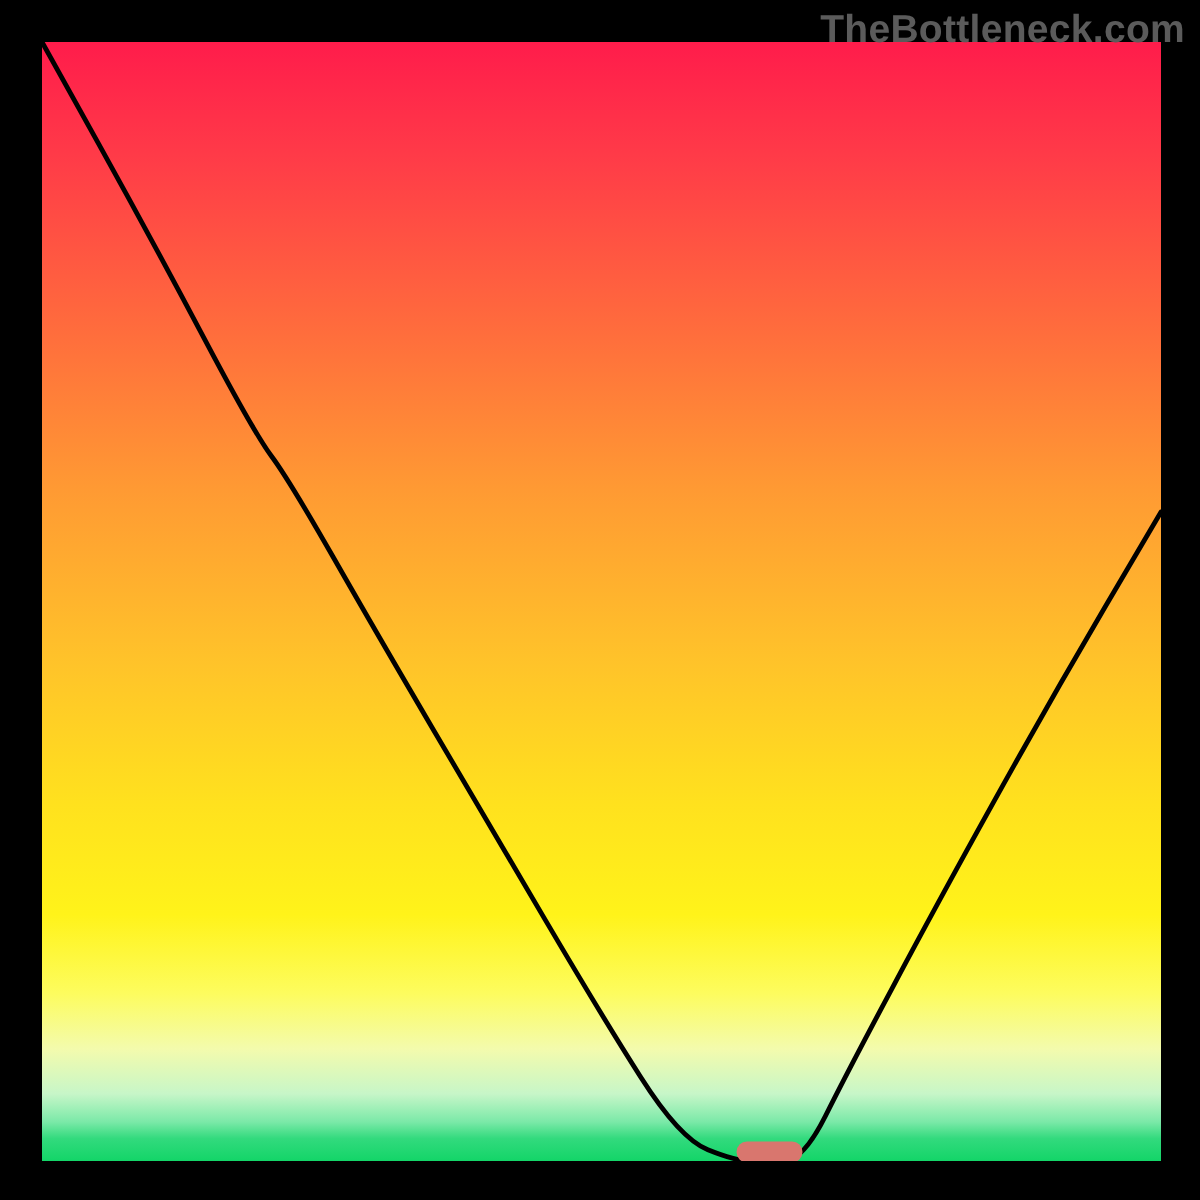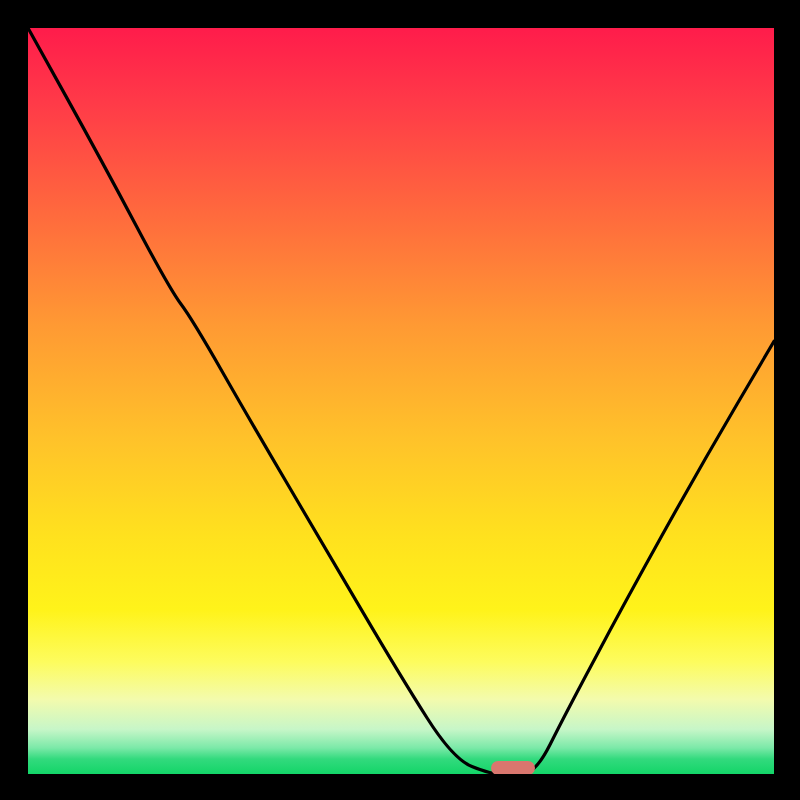--- a/index.html
+++ b/index.html
@@ -67,20 +67,21 @@
     height: 14px;
     border-radius: 7px;
     background: #d9766e;
     z-index: 5;
   }
 </style>
 </head>
 <body>
 
 <div class="frame">
+  <div class="watermark">TheBottleneck.com</div>
 
   <div class="plot">
     <div class="gradient"></div>
     <svg class="curve" viewBox="0 0 746 746" preserveAspectRatio="none">
       <path id="curve-path" fill="none" stroke="#000" stroke-width="3.2" stroke-linecap="round" stroke-linejoin="round" d="M 0.0 0.0 Q 0.0 0.0 37.3 67.1 Q 74.6 134.3 108.2 197.7 Q 141.7 261.1 152.9 276.0 Q 164.1 290.9 194.0 343.2 Q 223.8 395.4 261.1 458.8 Q 298.4 522.2 335.7 585.6 Q 373.0 649.0 399.1 690.0 Q 425.2 731.1 443.9 738.5 Q 462.5 746.0 471.8 746.0 Q 481.2 746.0 494.2 746.0 Q 507.3 746.0 522.2 716.2 Q 537.1 686.3 567.0 630.4 Q 596.8 574.4 634.1 507.3 Q 671.4 440.1 708.7 376.7 T 746.0 313.3"></path>
     </svg>
     <div id="marker" class="marker" style="left: 462.5px; width: 44.8px; bottom: -1px;"></div>
   </div>
 </div>
 

